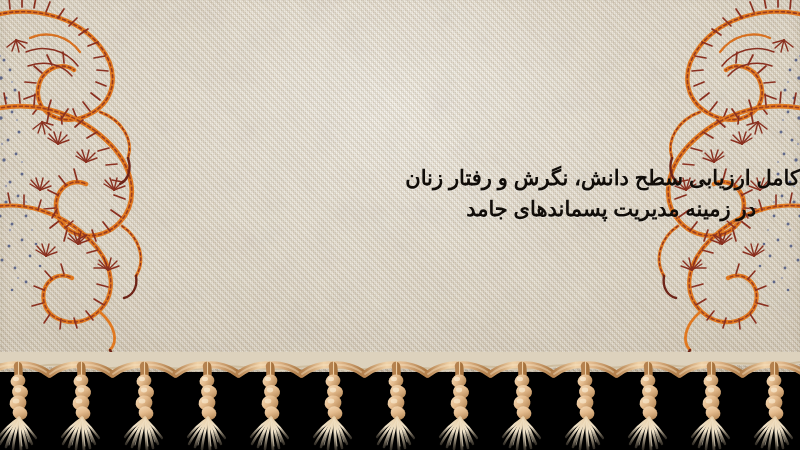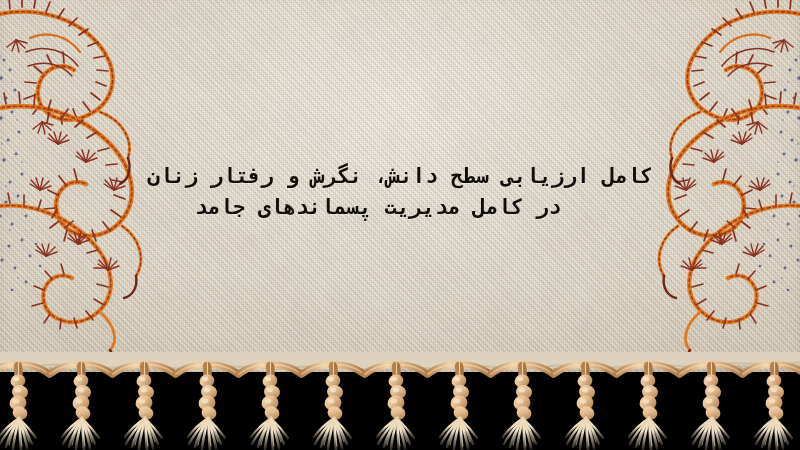--- a/index.html
+++ b/index.html
@@ -99,24 +99,23 @@
   }
   .ornament.left  { left: -18px; }
   .ornament.right { right: -18px; transform: scaleX(-1); }
 
   
   .title-block {
     position: absolute;
     left: 0;
     top: 162px;
     width: 800px;
-    text-align: center;
     direction: rtl;
     color: #110d09;
-    font-family: Liberation Mono, monospace;
+    font-family: Liberation Sans, sans-serif;
     font-weight: bold;
     font-size: 21px;
     line-height: 31px;
     letter-spacing: 0px;
     text-shadow: 0 1px 0 rgba(255,255,255,0.28);
     white-space: nowrap;
   }
   .title-line { display: block; }
   .title-line.l2 { padding-right: 44px; }
 
@@ -639,21 +638,21 @@
         <g stroke="#6e2418" stroke-width="2.4">
           <path d="M146,164 C150,176 146,186 138,190"></path>
           <path d="M154,282 C156,294 150,302 142,304"></path>
           <path d="M128,356 C132,362 130,368 124,370"></path>
         </g>
       </g>
     </svg>
 
     <div class="title-block">
       <span class="title-line l1">کامل ارزیابی سطح دانش، نگرش و رفتار زنان</span>
-      <span class="title-line l2">در کامل مدیریت پسماندهای جامد</span>
+      <span class="title-line l2">در زمینه مدیریت پسماندهای جامد</span>
     </div>
   </div>
 
   <svg class="selvedge" width="800" height="26" viewBox="0 0 800 26" preserveAspectRatio="none">
     <path d="M0,0 H800 V12
              C770,19 742,9 712,15
              C684,21 656,10 628,16
              C600,22 572,11 544,17
              C516,23 488,12 460,18
              C432,23 404,12 376,18

